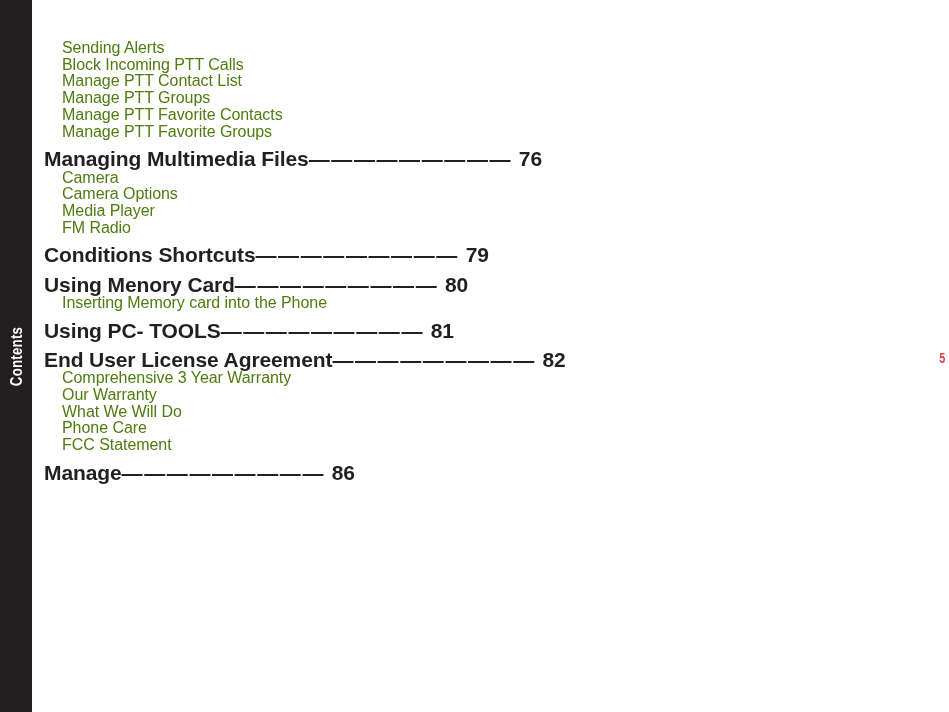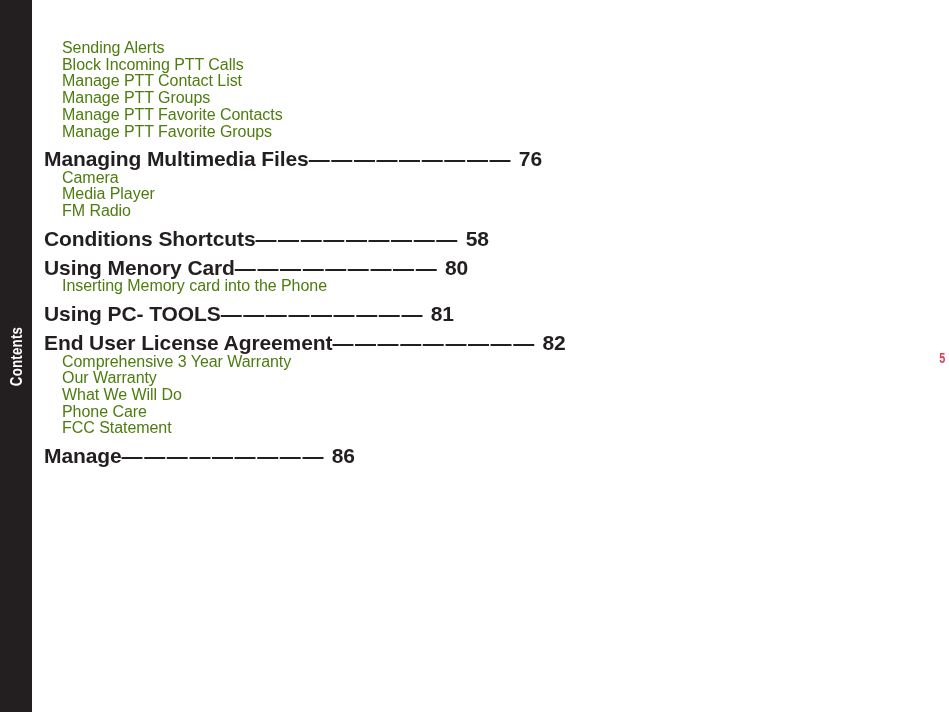--- a/index.html
+++ b/index.html
@@ -128,26 +128,27 @@
         <li class="toc-subitem">Manage PTT Contact List</li>
         <li class="toc-subitem">Manage PTT Groups</li>
         <li class="toc-subitem">Manage PTT Favorite Contacts</li>
         <li class="toc-subitem">Manage PTT Favorite Groups</li>
       </ul>
     </div>
     <div class="toc-group">
       <div class="toc-heading"><span>Managing Multimedia Files</span><span class="leader">—————————</span><span class="pagenum"> 76</span></div>
       <ul class="toc-sublist">
         <li class="toc-subitem">Camera</li>
+        <li class="toc-subitem">Camera Options</li>
         <li class="toc-subitem">Media Player</li>
         <li class="toc-subitem">FM Radio</li>
       </ul>
     </div>
     <div class="toc-group">
-      <div class="toc-heading"><span>Conditions Shortcuts</span><span class="leader">—————————</span><span class="pagenum"> 58</span></div>
+      <div class="toc-heading"><span>Conditions Shortcuts</span><span class="leader">—————————</span><span class="pagenum"> 79</span></div>
     </div>
     <div class="toc-group">
       <div class="toc-heading"><span>Using Menory Card</span><span class="leader">—————————</span><span class="pagenum"> 80</span></div>
       <ul class="toc-sublist">
         <li class="toc-subitem">Inserting Memory card into the Phone</li>
       </ul>
     </div>
     <div class="toc-group">
       <div class="toc-heading"><span>Using PC- TOOLS</span><span class="leader">—————————</span><span class="pagenum"> 81</span></div>
     </div>

